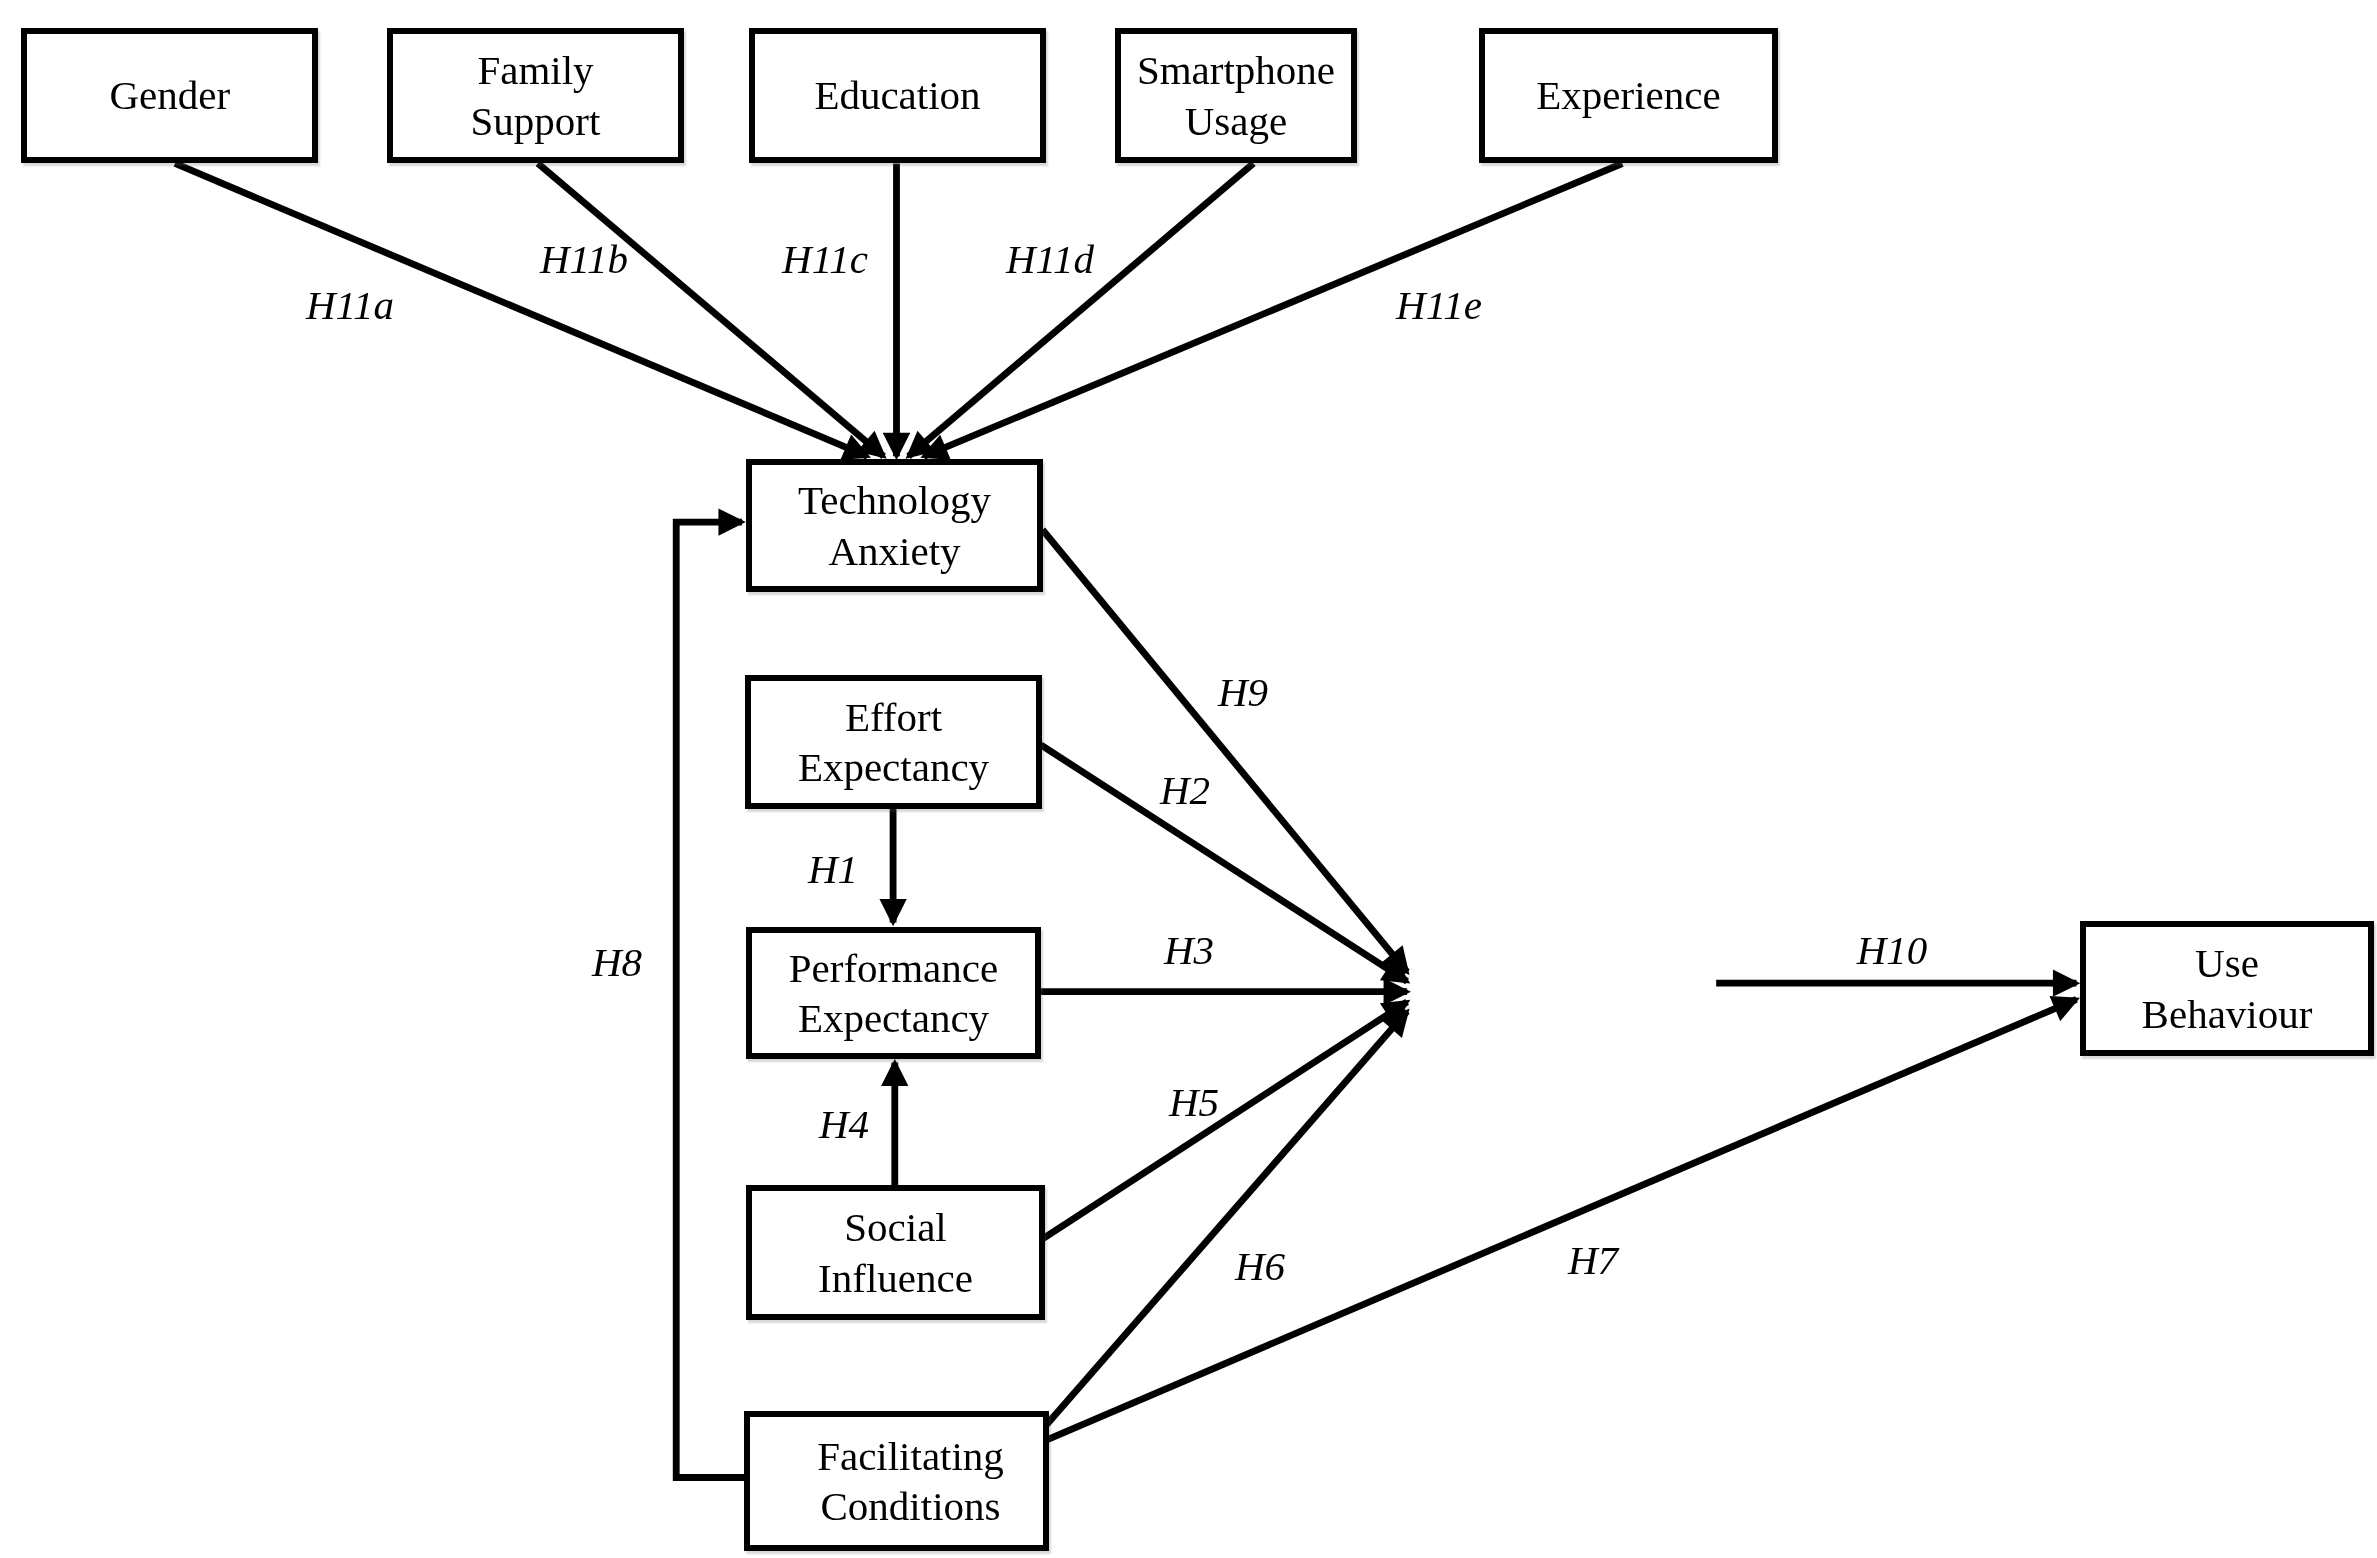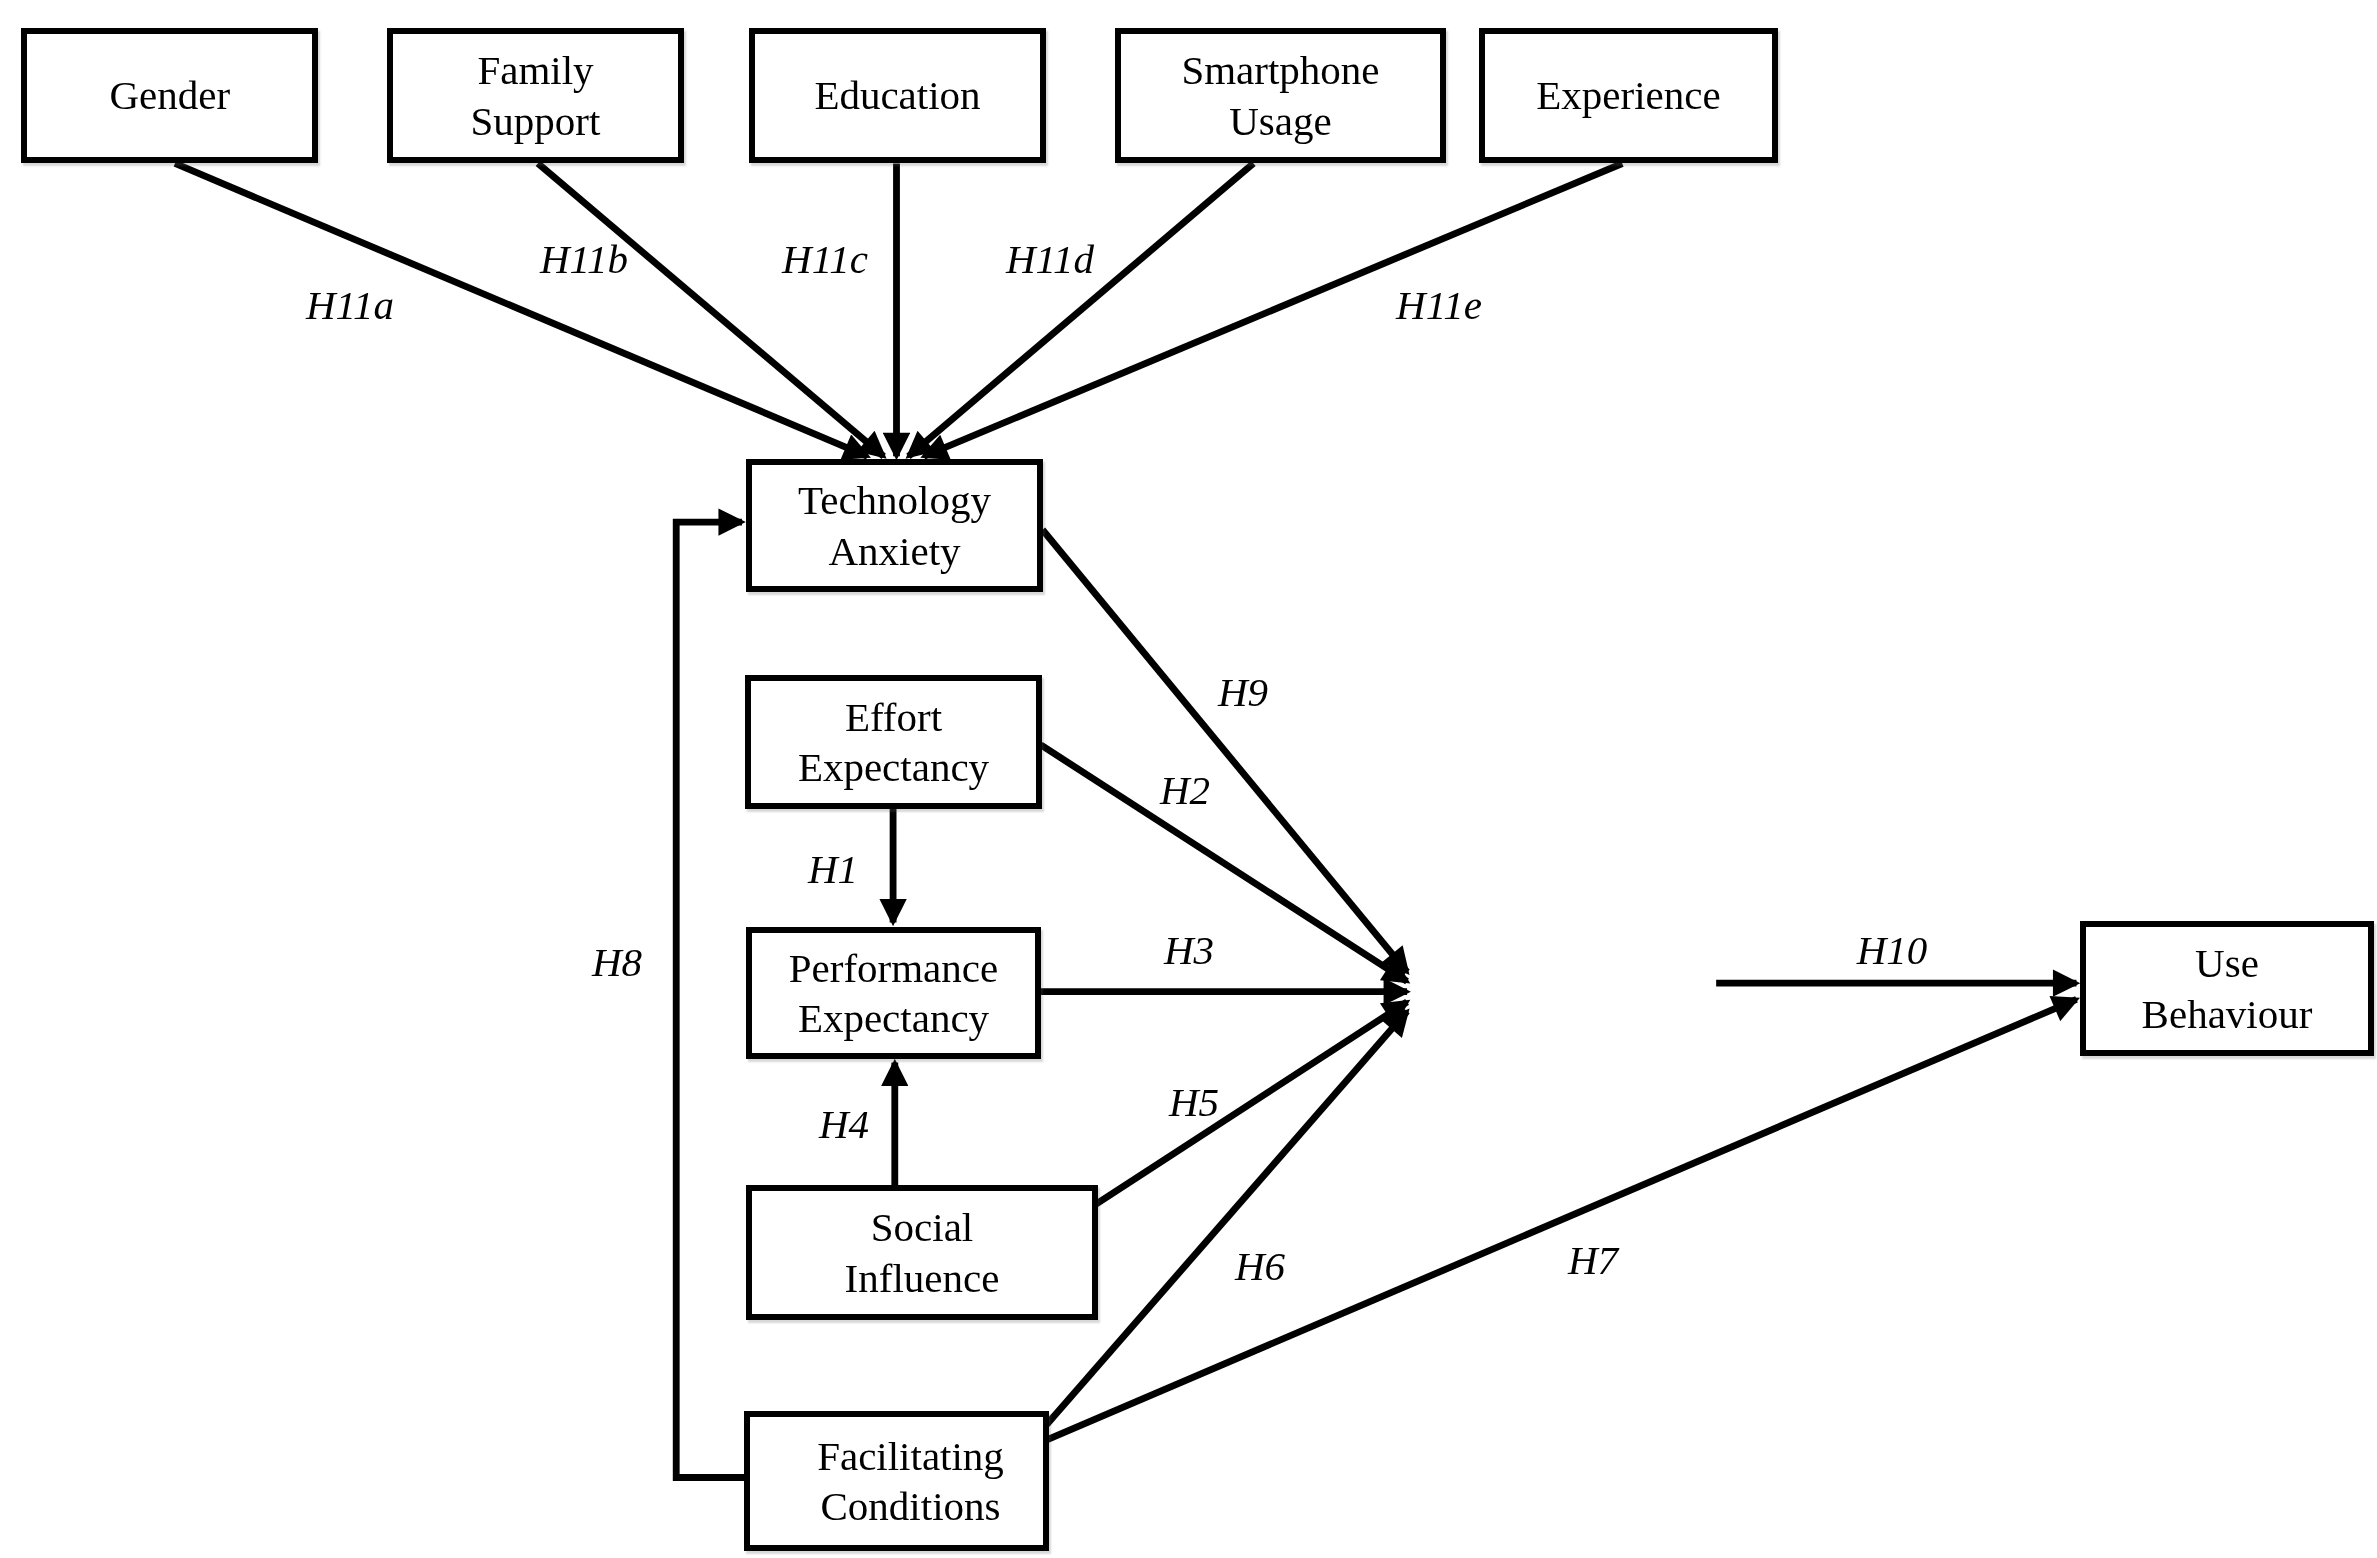--- a/index.html
+++ b/index.html
@@ -87,41 +87,41 @@
   <div class="node" style="left:21.3px; top:28px; width:297px; height:135px;">
     <span>Gender</span>
   </div>
   <div class="node" style="left:387px; top:28px; width:297px; height:135px;">
     <span>Family
 Support</span>
   </div>
   <div class="node" style="left:749px; top:28px; width:297px; height:135px;">
     <span>Education</span>
   </div>
-  <div class="node" style="left:1115px; top:28px; width:331px; height:135px;">
+  <div class="node" style="left:1115px; top:28px; width:242px; height:135px;">
     <span>Smartphone
 Usage</span>
   </div>
   <div class="node" style="left:1479px; top:28px; width:299px; height:135px;">
     <span>Experience</span>
   </div>
 
   <div class="node" style="left:746px; top:459px; width:297px; height:133px;">
     <span>Technology
 Anxiety</span>
   </div>
   <div class="node" style="left:745px; top:675px; width:297px; height:134px;">
     <span>Effort
 Expectancy</span>
   </div>
   <div class="node" style="left:746px; top:927px; width:295px; height:132px;">
     <span>Performance
 Expectancy</span>
   </div>
-  <div class="node" style="left:746px; top:1185px; width:352px; height:135px;">
+  <div class="node" style="left:746px; top:1185px; width:299px; height:135px;">
     <span>Social
 Influence</span>
   </div>
   <div class="node" style="left:744px; top:1411px; width:305px; height:140px;padding-left:28px;">
     <span>Facilitating
 Conditions</span>
   </div>
 
   <div class="node" style="left:2080px; top:921px; width:294px; height:135px;">
     <span>Use

